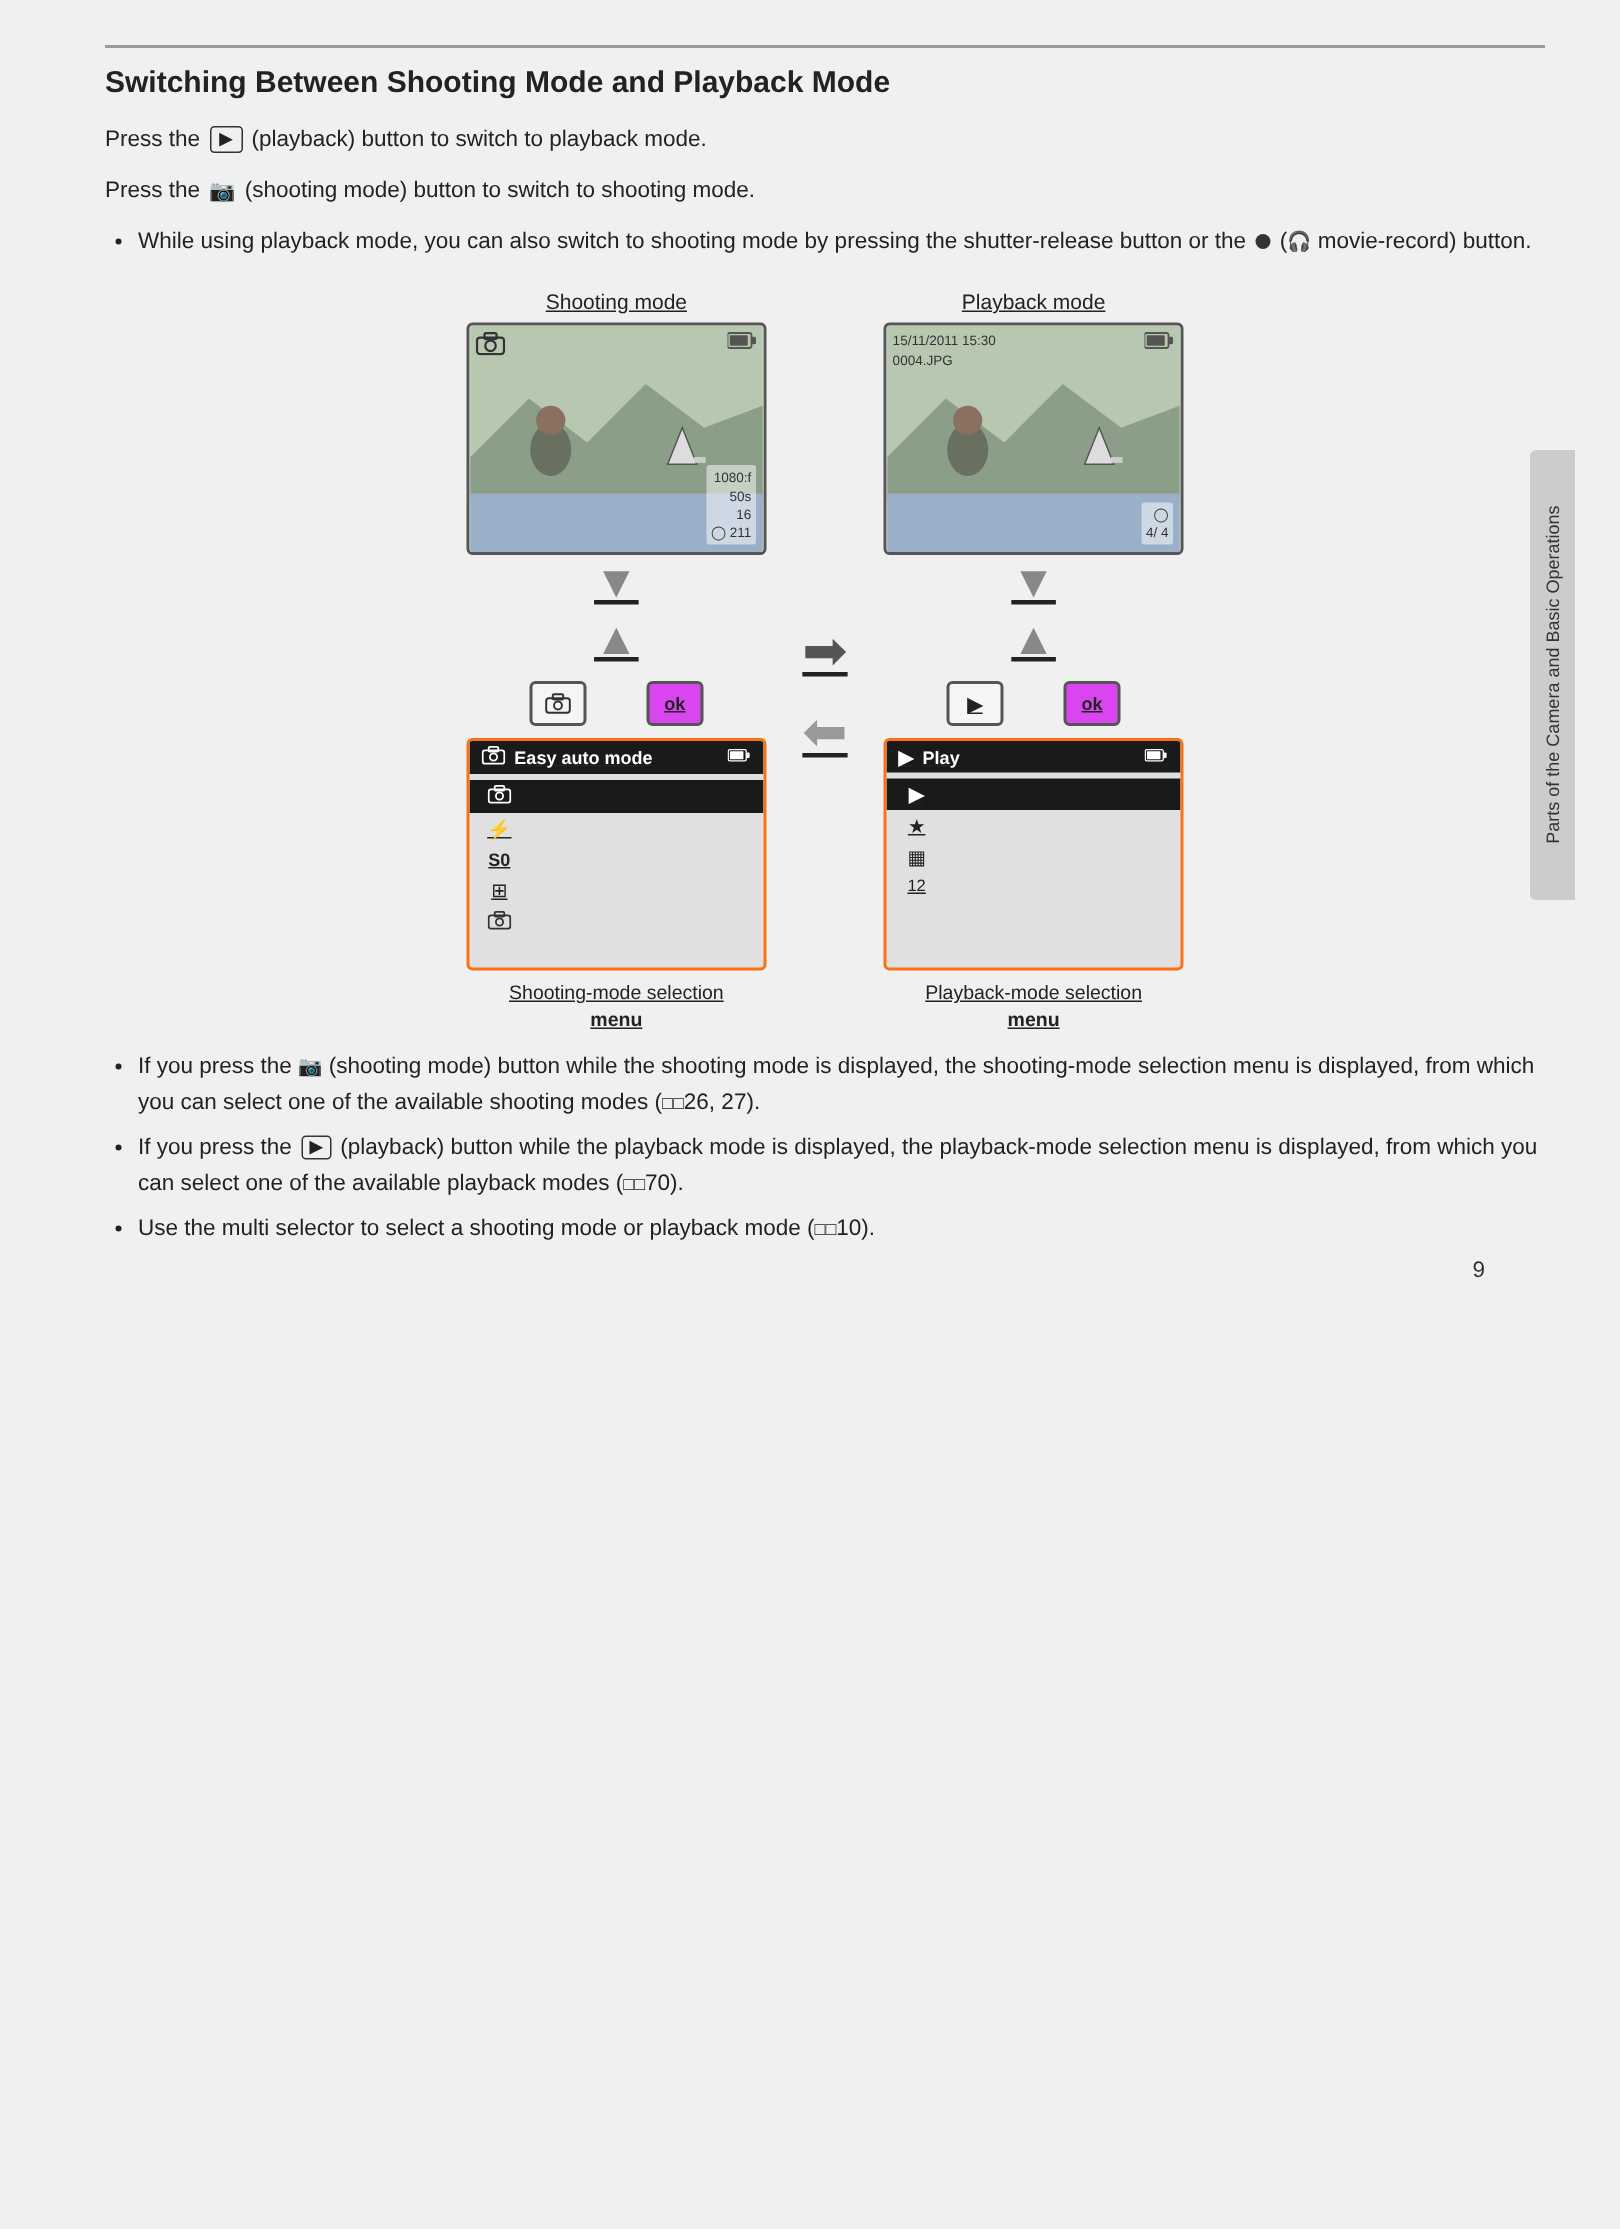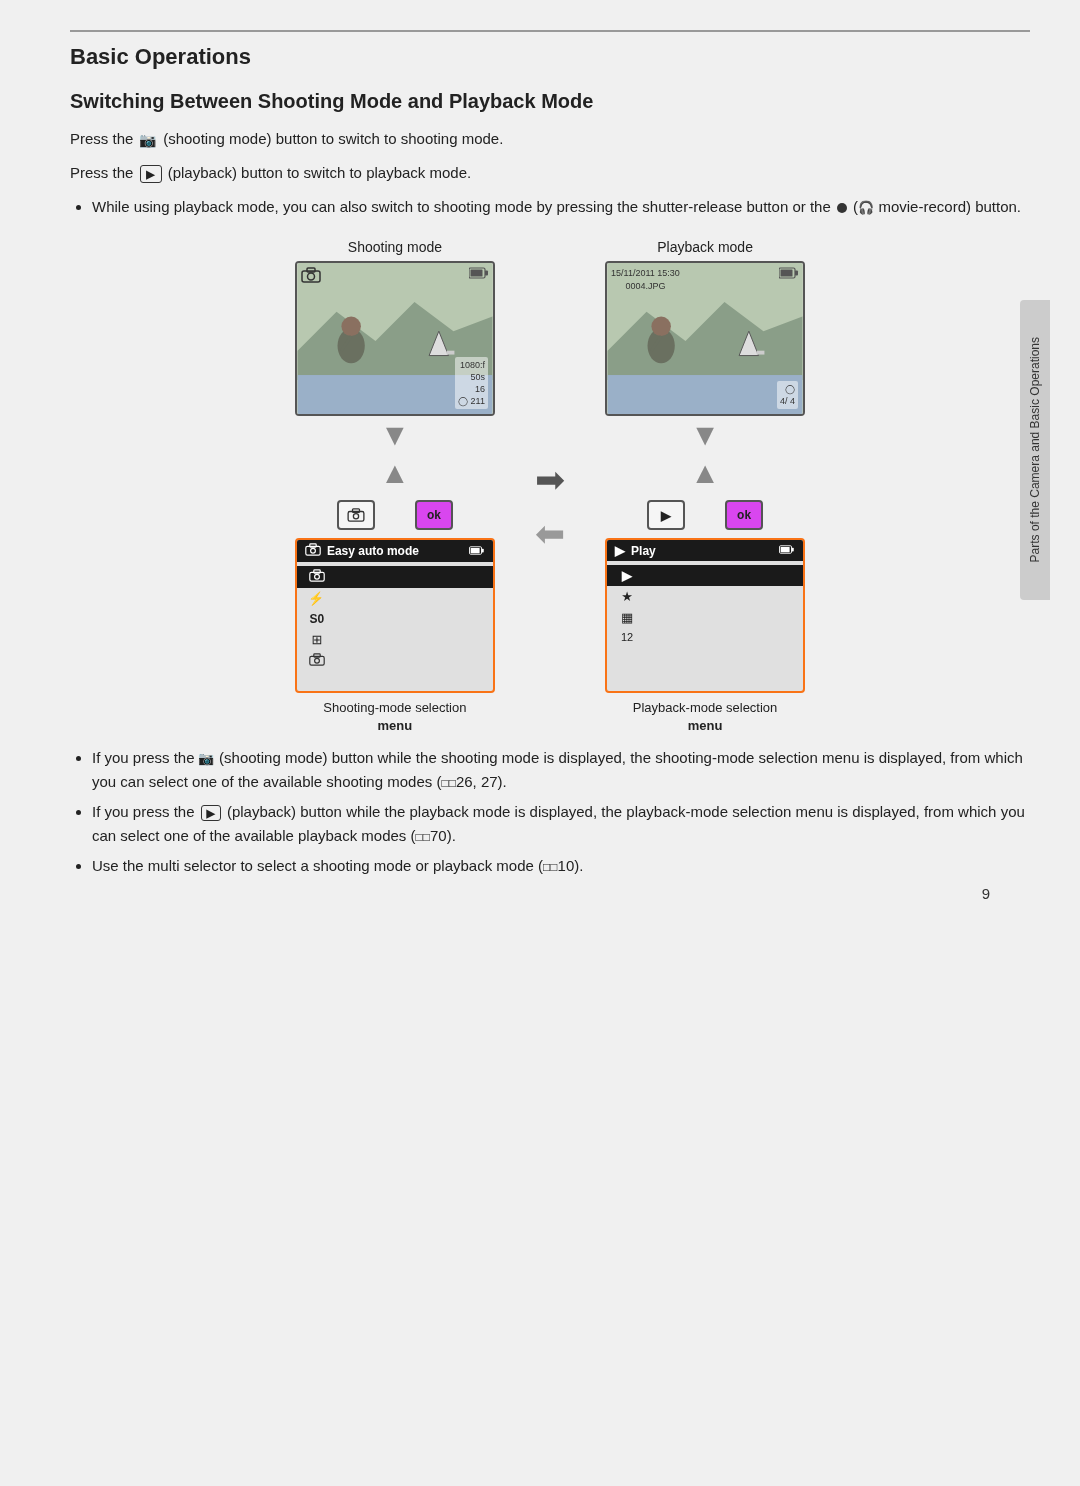--- a/index.html
+++ b/index.html
@@ -79,22 +79,23 @@
       font-size: 15px;
       line-height: 1.6;
       margin-bottom: 6px;
       list-style-type: disc;
     }
 
     
     .diagram-section {
       display: flex;
       justify-content: center;
-      gap: 40px;
+      gap: 24px;
       margin: 20px 0 10px 0;
+      text-decoration: underline;
     }
 
     .diagram-column {
       display: flex;
       flex-direction: column;
       align-items: center;
       gap: 0px;
     }
 
     .diagram-label {
@@ -316,46 +317,44 @@
       vertical-align: middle;
     }
 
     .playback-date {
       position: absolute;
       top: 4px;
       left: 4px;
       font-size: 9px;
       color: #333;
       line-height: 1.4;
-      text-align: center;
     }
 
     .playback-icon-tl {
       position: absolute;
       top: 4px;
       left: 4px;
     }
   </style>
 </head>
 <body>
 
 <div class="page-container">
   <hr class="top-rule">
 
-  <h1 class="chapter-heading">Basic Operations</h1>
 
   <h2 class="section-heading">Switching Between Shooting Mode and Playback Mode</h2>
 
+
+  <p class="body-text">
+    Press the <span class="inline-icon">▶</span> (playback) button to switch to playback mode.
+  </p>
 
   <p class="body-text">
     Press the <span class="inline-icon-camera">📷</span> (shooting mode) button to switch to shooting mode.
-  </p>
-
-  <p class="body-text">
-    Press the <span class="inline-icon">▶</span> (playback) button to switch to playback mode.
   </p>
 
   <ul class="bullet-list">
     <li>
       While using playback mode, you can also switch to shooting mode by pressing the shutter-release button or the
       <span class="recording-indicator"></span>
       (<span class="movie-icon">🎧</span> movie-record) button.
     </li>
   </ul>
 

